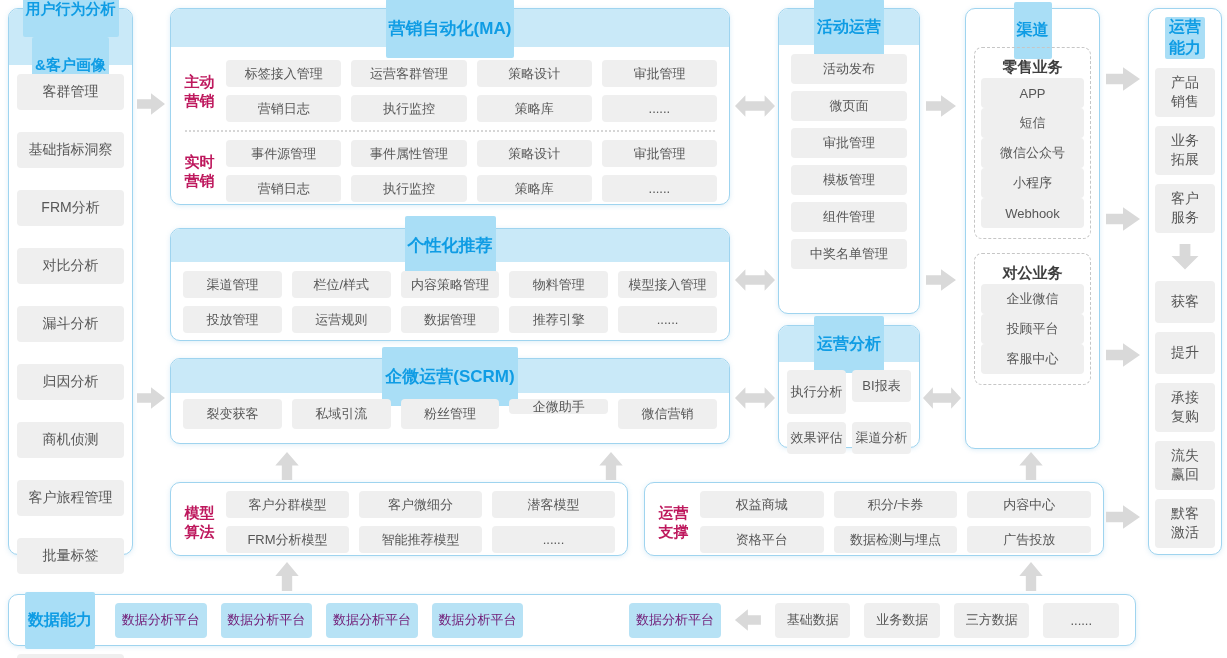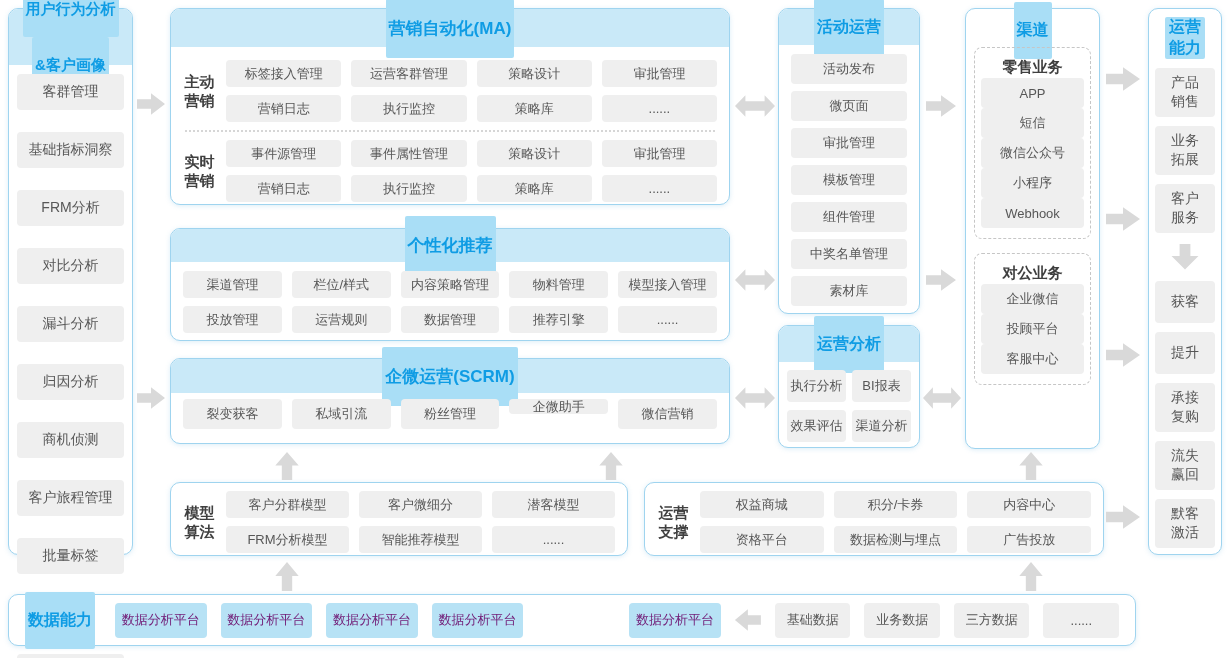--- a/index.html
+++ b/index.html
@@ -8,21 +8,21 @@
 
   .sec { position:absolute; background:#fff; border:1px solid #9fd4ef; border-radius:10px;
          box-sizing:border-box; box-shadow:0 1px 5px rgba(140,195,230,.30); }
   .band { background:#c9e9f8; border-radius:9px 9px 0 0; display:flex; align-items:center; justify-content:center; }
   .bigtitle { font-size:17px; font-weight:700; color:#0f9ce4; }
   .coltitle { font-size:16px; font-weight:700; color:#0f9ce4; }
   .hl { background:#a9def6; padding:18px 3px; border-radius:2px; }
   .box { background:#efefef; border-radius:4px; color:#575757; font-size:13px;
          display:flex; align-items:center; justify-content:center; text-align:center; box-sizing:border-box; }
   .bluebox { background:#b7e2f5; color:#701a75; }
-  .glabel { font-weight:700; color:#404040; font-size:15px; line-height:1.3; text-align:center; }
+  .glabel { font-weight:700; color:#be185d; font-size:15px; line-height:1.3; text-align:center; }
   .w2 { display:inline-block; width:2.2em; }
   .dashedbox { border:1px dashed #c6c6c6; border-radius:8px; box-sizing:border-box; }
 
   
   .body-pad { padding:8px 12px; box-sizing:border-box; }
   .grp { display:flex; align-items:center; gap:10px; padding:5px 0; }
   .rows { flex:1; display:flex; flex-direction:column; gap:8px; }
   .r { display:flex; gap:10px; }
   .r .box { flex:1; height:27px; }
   .dots { border-top:2px dotted #d6d6d6; margin:3px 2px; }
@@ -214,32 +214,31 @@
     <div class="band" style="height:36px">
         <span class="coltitle hl">活动运营</span>
       </div>
     <div class="vlist">
       <div class="box">活动发布</div>
       <div class="box">微页面</div>
       <div class="box">审批管理</div>
       <div class="box">模板管理</div>
       <div class="box">组件管理</div>
       <div class="box">中奖名单管理</div>
-      <div class="box">素材库</div>
     </div>
   </div>
 
   <div class="sec" style="left:778px;top:325px;width:142px;height:123px">
     <div class="band" style="height:36px">
         <span class="coltitle hl">运营分析</span>
       </div>
     <div class="body-pad" style="padding:8px 8px">
       <div class="rows" style="gap:8px">
         <div class="r" style="gap:6px">
-          <div class="box" style="height:32px">执行分析</div>
+          <div class="box" style="height:44px">执行分析</div>
           <div class="box" style="height:32px">BI报表</div>
         </div>
         <div class="r" style="gap:6px">
           <div class="box" style="height:32px">效果评估</div>
           <div class="box" style="height:32px">渠道分析</div>
         </div>
       </div>
     </div>
   </div>
 

